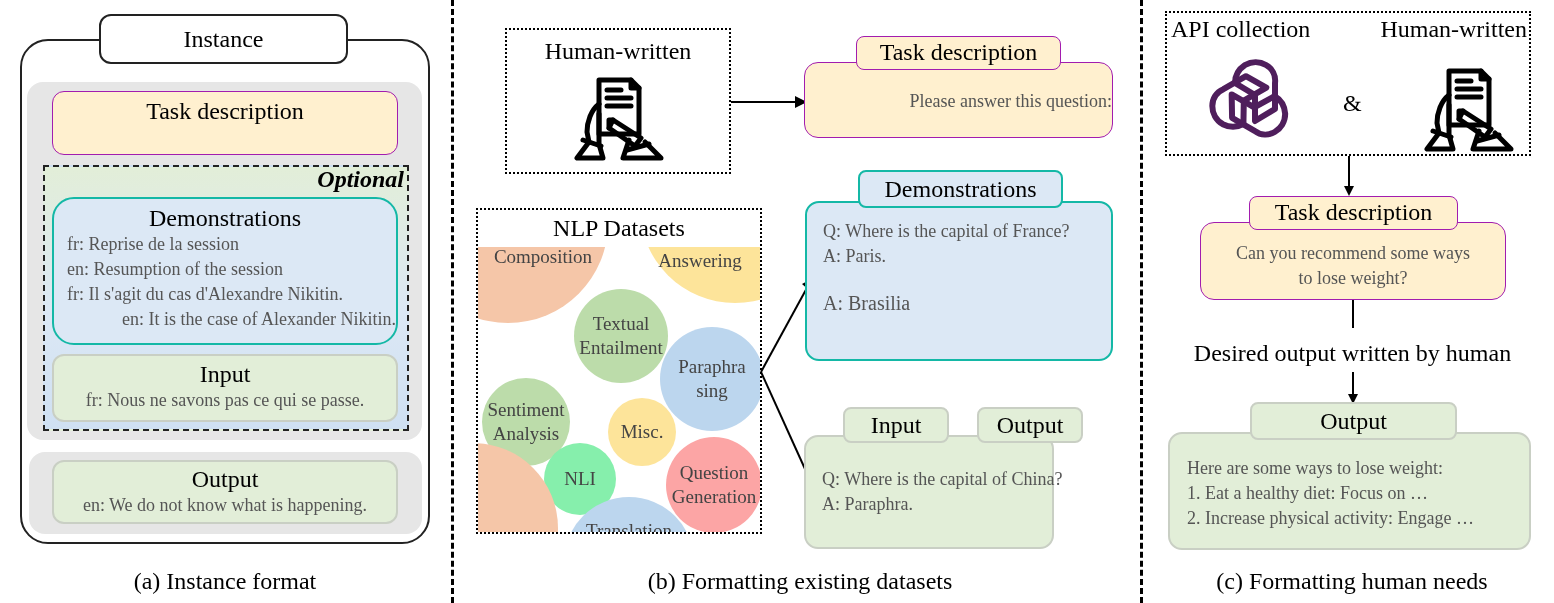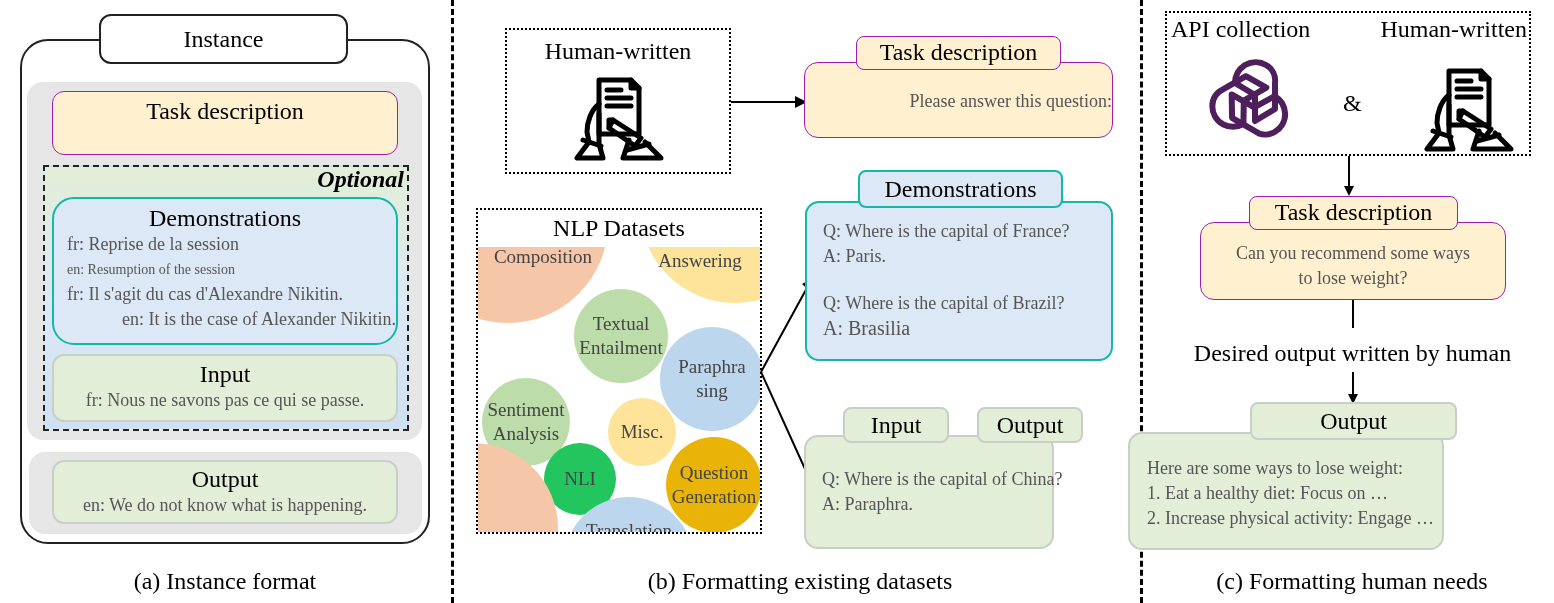--- a/index.html
+++ b/index.html
@@ -33,21 +33,21 @@
   <div class="abs yellow" style="left:52px;top:91px;width:346px;height:64px;border-radius:12px;">
     <div class="title" style="font-size:24px;line-height:28px;margin-top:5px;">Task description</div>
   </div>
 
   <div class="abs" style="left:43px;top:165px;width:366px;height:266px;border:2px dashed #222;background:linear-gradient(to bottom,#e2eed8 0%,#dce8f5 55%,#cfe0f2 100%);"></div>
   <div class="abs" style="left:300px;top:166px;width:104px;text-align:right;font-size:24px;font-weight:bold;font-style:italic;">Optional</div>
 
   <div class="abs blue" style="left:52px;top:197px;width:346px;height:148px;border-radius:22px;padding-left:13px;">
     <div class="title" style="font-size:24px;line-height:28px;margin-top:5px;margin-left:-13px;">Demonstrations</div>
     <div class="body-text" style="font-size:18px;line-height:25px;">fr: Reprise de la session</div>
-    <div class="body-text" style="font-size:14px;line-height:25px;">en: Resumption of the session</div>
+    <div class="body-text" style="font-size:18px;line-height:25px;">en: Resumption of the session</div>
     <div class="body-text" style="font-size:18px;line-height:25px;">fr: Il s'agit du cas d'Alexandre Nikitin.</div>
     <div class="body-text" style="font-size:18px;line-height:25px;text-align:right;">en: It is the case of Alexander Nikitin.</div>
   </div>
 
   <div class="abs green" style="left:52px;top:354px;width:346px;height:68px;border-radius:12px;">
     <div class="title" style="font-size:24px;line-height:28px;margin-top:4px;">Input</div>
     <div class="body-text" style="font-size:18px;line-height:24px;text-align:center;">fr: Nous ne savons pas ce qui se passe.</div>
   </div>
 
   <div class="abs gray" style="left:29px;top:452px;width:393px;height:82px;border-radius:16px;"></div>
@@ -109,25 +109,25 @@
         <span style="white-space:pre-line;">Paraphra
 sing</span>
         </div>
       <div class="bubble" style="left:4px;top:131px;width:88px;height:88px;background:#bcdcaa;">
         <span style="white-space:pre-line;">Sentiment
 Analysis</span>
         </div>
       <div class="bubble" style="left:130px;top:151px;width:68px;height:68px;background:#fde49a;">
         <span style="white-space:pre-line;">Misc.</span>
         </div>
-      <div class="bubble" style="left:188px;top:190px;width:96px;height:96px;background:#eab308;">
+      <div class="bubble" style="left:188px;top:190px;width:96px;height:96px;background:#fca5a5;">
         <span style="white-space:pre-line;">Question
 Generation</span>
         </div>
-      <div class="bubble" style="left:66px;top:196px;width:72px;height:72px;background:#22c55e;">
+      <div class="bubble" style="left:66px;top:196px;width:72px;height:72px;background:#86efac;">
         <span style="white-space:pre-line;">NLI</span>
         </div>
       <div class="bubble" style="left:-90px;top:196px;width:170px;height:170px;background:#f5c6a8;justify-content:flex-end;align-items:flex-start;padding-right:118px;padding-top:22px;box-sizing:border-box;">
         </div>
       <div class="bubble" style="left:86px;top:250px;width:130px;height:130px;background:#bcd6ee;align-items:flex-start;padding-top:22px;box-sizing:border-box;">
         <span style="white-space:pre-line;">Translation</span>
         </div>
     </div>
   </div>
 
@@ -136,21 +136,20 @@
     <polygon points="42,12 53,6 51,20" fill="#000"></polygon>
     <line x1="1" y1="100" x2="50" y2="208" stroke="#000" stroke-width="2"></line>
     <polygon points="44,208 53,220 56,204" fill="#000"></polygon>
   </svg>
 
   <div class="abs blue" style="left:805px;top:201px;width:308px;height:160px;border-radius:14px;padding-left:16px;">
     <div style="height:16px;"></div>
     <div class="body-text" style="font-size:18px;line-height:25px;">Q: Where is the capital of France?</div>
     <div class="body-text" style="font-size:18px;line-height:25px;">A: Paris.</div>
     <div class="body-text" style="font-size:18px;line-height:25px;height:22px;"></div>
-    <div class="body-text" style="font-size:18px;line-height:25px;">Q: Where is the capital of Brazil?</div>
     <div class="body-text" style="font-size:20px;line-height:25px;">A: Brasilia</div>
   </div>
   <div class="abs blue title" style="left:858px;top:170px;width:205px;height:38px;border-radius:8px;font-size:24px;line-height:34px;">Demonstrations</div>
 
   <div class="abs green" style="left:804px;top:435px;width:250px;height:114px;border-radius:14px;padding-left:16px;">
     <div style="height:30px;"></div>
     <div class="body-text" style="font-size:18px;line-height:25px;">Q: Where is the capital of China?</div>
     <div class="body-text" style="font-size:18px;line-height:25px;">A: Paraphra.</div>
   </div>
   <div class="abs green title" style="left:843px;top:407px;width:106px;height:36px;border-radius:8px;font-size:24px;line-height:32px;">Input</div>
@@ -202,21 +201,21 @@
 
   <svg width="4" height="30" style="left:1351px;top:300px;">
     <line x1="2" y1="0" x2="2" y2="28" stroke="#000" stroke-width="2"></line>
   </svg>
   <div class="abs title" style="left:1160px;top:339px;width:385px;font-size:24px;line-height:28px;">Desired output written by human</div>
   <svg width="16" height="34" style="left:1345px;top:372px;">
     <line x1="8" y1="0" x2="8" y2="22" stroke="#000" stroke-width="2"></line>
     <polygon points="3,22 13,22 8,32" fill="#000"></polygon>
   </svg>
 
-  <div class="abs green" style="left:1128px;top:432px;width:316px;height:118px;border-radius:14px;padding-left:17px;">
+  <div class="abs green" style="left:1168px;top:432px;width:363px;height:118px;border-radius:14px;padding-left:17px;">
     <div style="height:22px;"></div>
     <div class="body-text" style="font-size:18px;line-height:25px;">Here are some ways to lose weight:</div>
     <div class="body-text" style="font-size:18px;line-height:25px;">1. Eat a healthy diet: Focus on …</div>
     <div class="body-text" style="font-size:18px;line-height:25px;">2. Increase physical activity: Engage …</div>
   </div>
   <div class="abs green title" style="left:1250px;top:402px;width:207px;height:38px;border-radius:8px;font-size:24px;line-height:34px;">Output</div>
 
   <div class="caption" style="left:1150px;top:568px;width:404px;">(c) Formatting human needs</div>
 </div>
 

